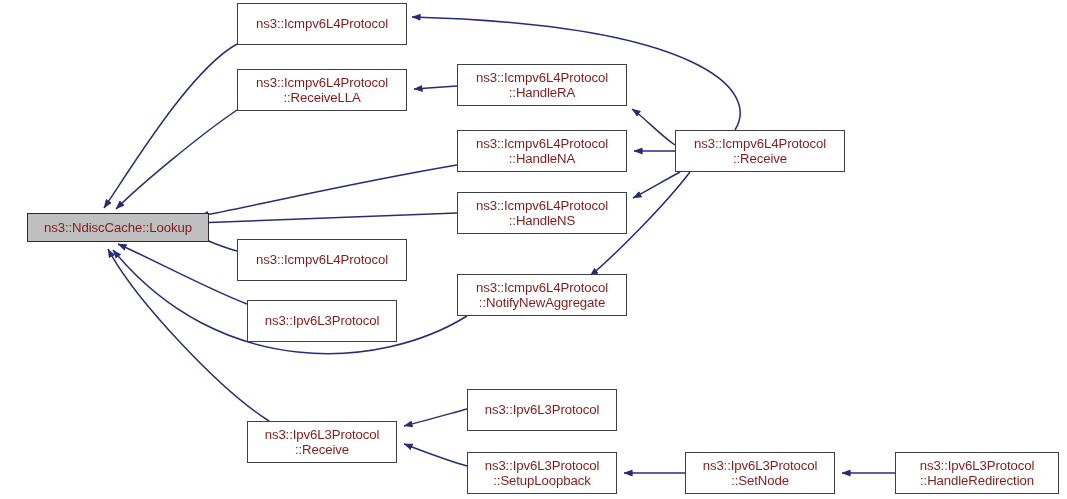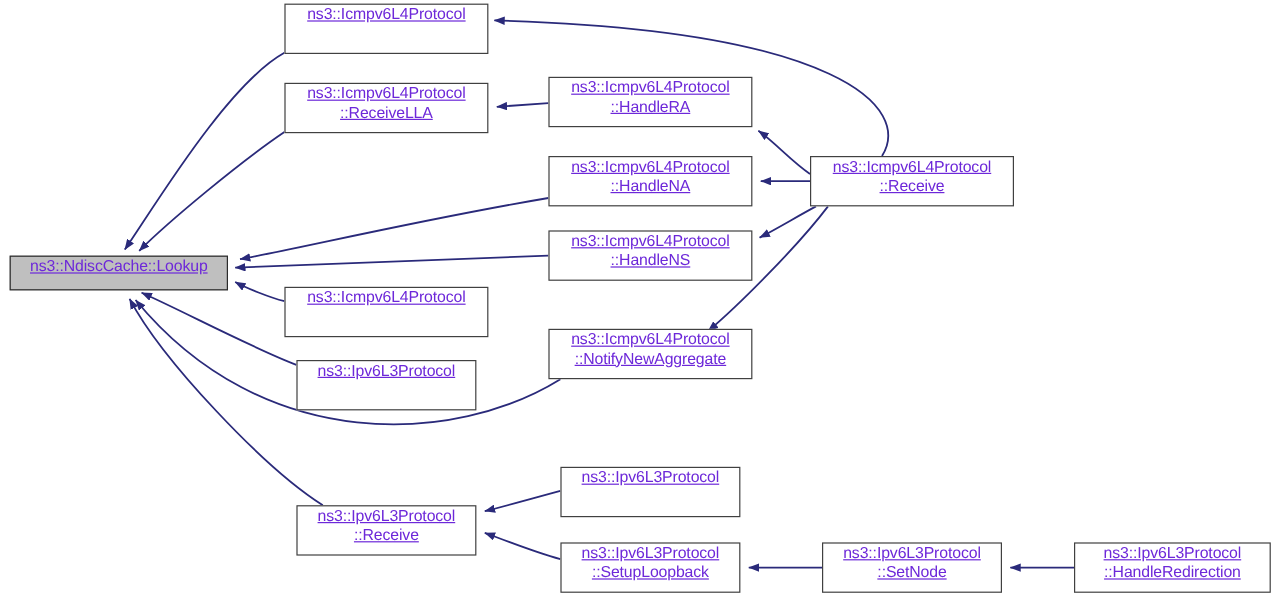--- a/index.html
+++ b/index.html
@@ -23,34 +23,35 @@
     top: 0;
     width: 1067px;
     height: 499px;
     pointer-events: none;
   }
   .node {
     position: absolute;
     box-sizing: border-box;
     border: 1px solid #404040;
     background: #ffffff;
-    color: #6d28d9;
+    color: #7f1d1d;
     font-size: 13.2px;
     line-height: 15.5px;
     text-align: center;
     display: flex;
     flex-direction: column;
     align-items: center;
+    justify-content: center;
     white-space: pre-line;
     letter-spacing: -0.1px;
-    text-decoration: underline;
   }
   .node.highlight {
     background: #bfbfbf;
     border: 1px solid #2b2b2b;
+    margin-left: 19px;
   }
   .node .l1, .node .l2 {
     display: block;
     width: 100%;
   }
 </style>
 </head>
 <body>
 
 <div id="canvas">

